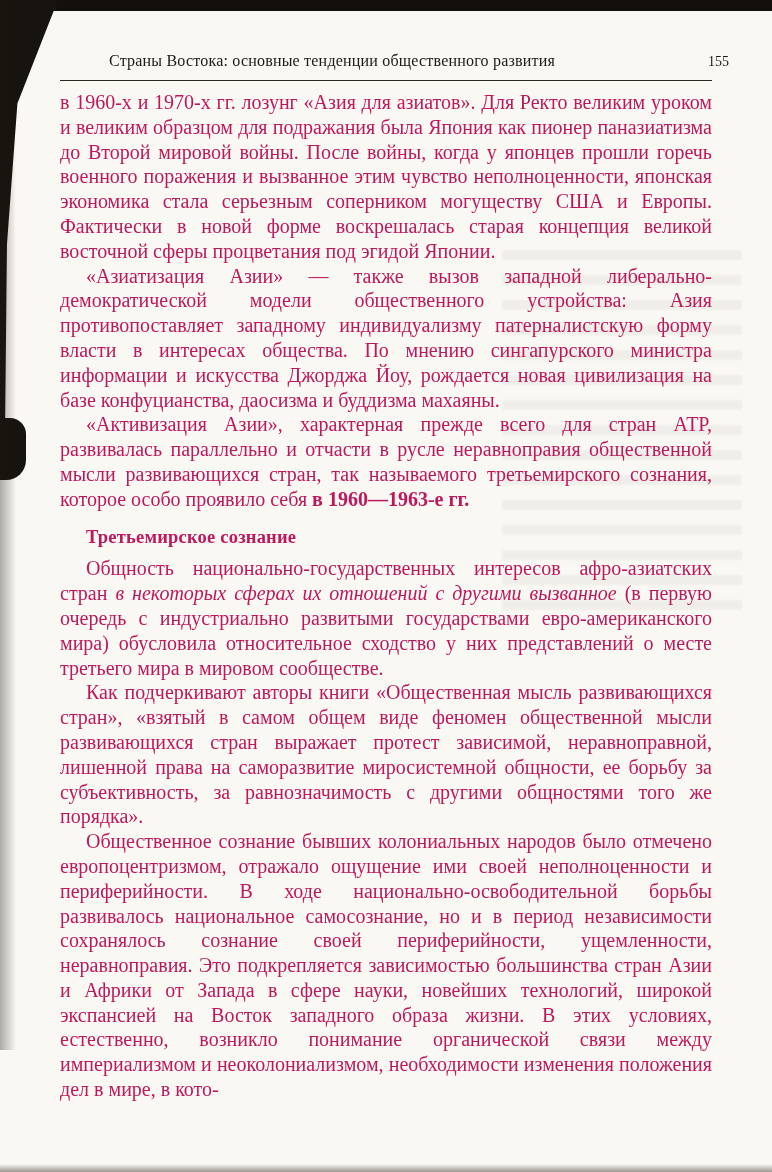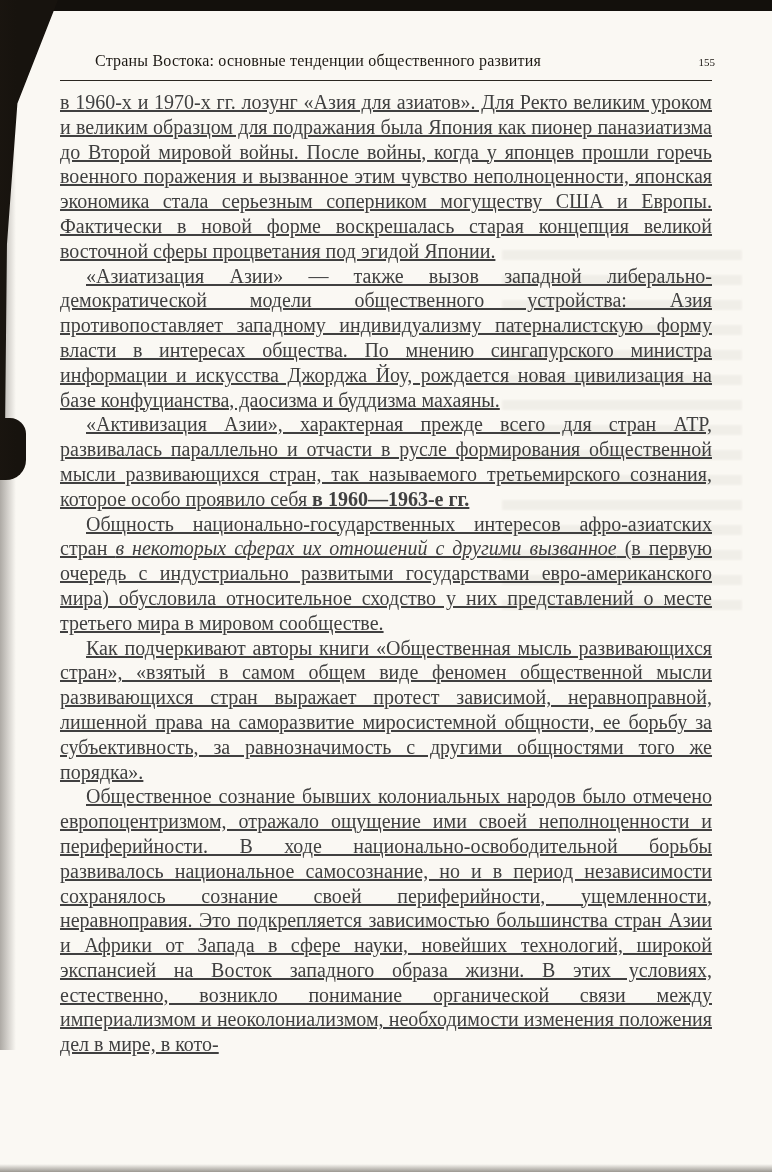--- a/index.html
+++ b/index.html
@@ -38,37 +38,36 @@
     width: 16px; height: 1050px;
     background: linear-gradient(90deg, rgba(30,24,18,0.35), rgba(30,24,18,0));
   }
   .edge-bottom {
     position: absolute; left: 0; bottom: 0;
     width: 100%; height: 8px;
     background: linear-gradient(0deg, rgba(60,55,48,0.5), rgba(60,55,48,0));
   }
   
   .header {
-    position: absolute; top: 52px; left: 63px; width: 652px;
+    position: absolute; top: 52px; left: 77px; width: 652px;
     display: flex; justify-content: space-between; align-items: baseline;
     font-size: 16px; color: #1d1914;
   }
   .header .title { margin-left: 32px; letter-spacing: 0.2px; }
-  .header .pagenum { font-size: 11px; margin-left: 12px; }
+  .header .pagenum { font-size: 14px; margin-left: 12px; }
   .rule {
     position: absolute; top: 80px; left: 60px; width: 652px;
     border-top: 1.6px solid #2b2721;
   }
   
   .bodytext {
     position: absolute; top: 90px; left: 60px; width: 652px;
     font-size: 20px; line-height: 24.8px;
     text-align: justify;
-    color: #404040;
-    text-decoration: underline;
+    color: #be185d;
   }
   .bodytext p { margin: 0; text-indent: 26px; }
   .bodytext p.cont { text-indent: 0; }
   .heading {
     font-weight: bold;
     font-size: 18.5px;
     margin: 13px 0 7px 0;
     text-indent: 26px;
     letter-spacing: 0.2px;
   }
@@ -103,22 +102,23 @@
     <span class="pagenum">155</span>
   </div>
   <div class="rule"></div>
 
   <div class="bodytext">
 
     <p class="cont">в 1960-х и 1970-х гг. лозунг «Азия для азиатов». Для Ректо великим уроком и великим образцом для подражания была Япония как пионер паназиатизма до Второй мировой войны. После войны, когда у японцев прошли горечь военного поражения и вызванное этим чувство неполноценности, японская экономика стала серьезным соперником могуществу США и Европы. Фактически в новой форме воскрешалась старая концепция великой восточной сферы процветания под эгидой Японии.</p>
 
     <p>«Азиатизация Азии» — также вызов западной либерально-демократической модели общественного устройства: Азия противопоставляет западному индивидуализму патерналистскую форму власти в интересах общества. По мнению сингапурского министра информации и искусства Джорджа Йоу, рождается новая цивилизация на базе конфуцианства, даосизма и буддизма махаяны.</p>
 
-    <p><span>«Активизация Азии», характерная прежде всего для стран АТР, развивалась параллельно и отчасти в русле формирования общественной мысли развивающихся стран, так называемого третьемирского сознания, которое особо проявило себя </span><span class="b">в 1960—1963-е гг.</span></p>
+    <p><span>«Активизация Азии», характерная прежде всего для стран АТР, развивалась параллельно и отчасти в русле неравноправия общественной мысли развивающихся стран, так называемого третьемирского сознания, которое особо проявило себя </span><span class="b">в 1960—1963-е гг.</span></p>
 
+    <h2 class="heading">Третьемирское сознание</h2>
 
     <p><span>Общность национально-государственных интересов афро-азиатских стран </span><span class="i">в некоторых сферах их отношений с другими вызванное</span><span> (в первую очередь с индустриально развитыми государствами евро-американского мира) обусловила относительное сходство у них представлений о месте третьего мира в мировом сообществе.</span></p>
 
     <p>Как подчеркивают авторы книги «Общественная мысль развивающихся стран», «взятый в самом общем виде феномен общественной мысли развивающихся стран выражает протест зависимой, неравноправной, лишенной права на саморазвитие миросистемной общности, ее борьбу за субъективность, за равнозначимость с другими общностями того же порядка».</p>
 
     <p>Общественное сознание бывших колониальных народов было отмечено европоцентризмом, отражало ощущение ими своей неполноценности и периферийности. В ходе национально-освободительной борьбы развивалось национальное самосознание, но и в период независимости сохранялось сознание своей периферийности, ущемленности, неравноправия. Это подкрепляется зависимостью большинства стран Азии и Африки от Запада в сфере науки, новейших технологий, широкой экспансией на Восток западного образа жизни. В этих условиях, естественно, возникло понимание органической связи между империализмом и неоколониализмом, необходимости изменения положения дел в мире, в кото-</p>
 
   </div>
 
   <div class="edge-bottom"></div>

